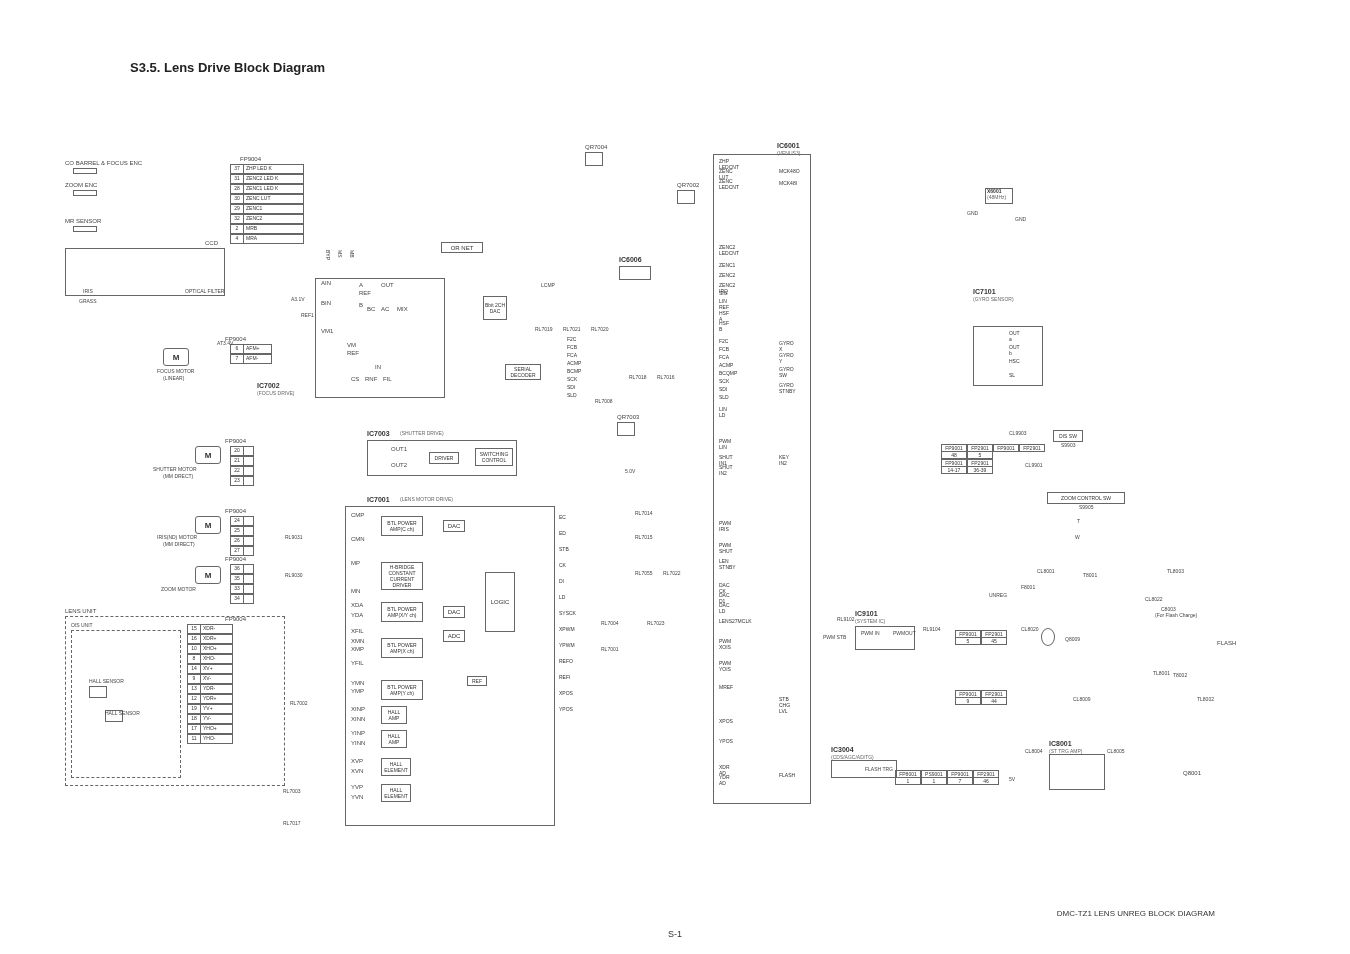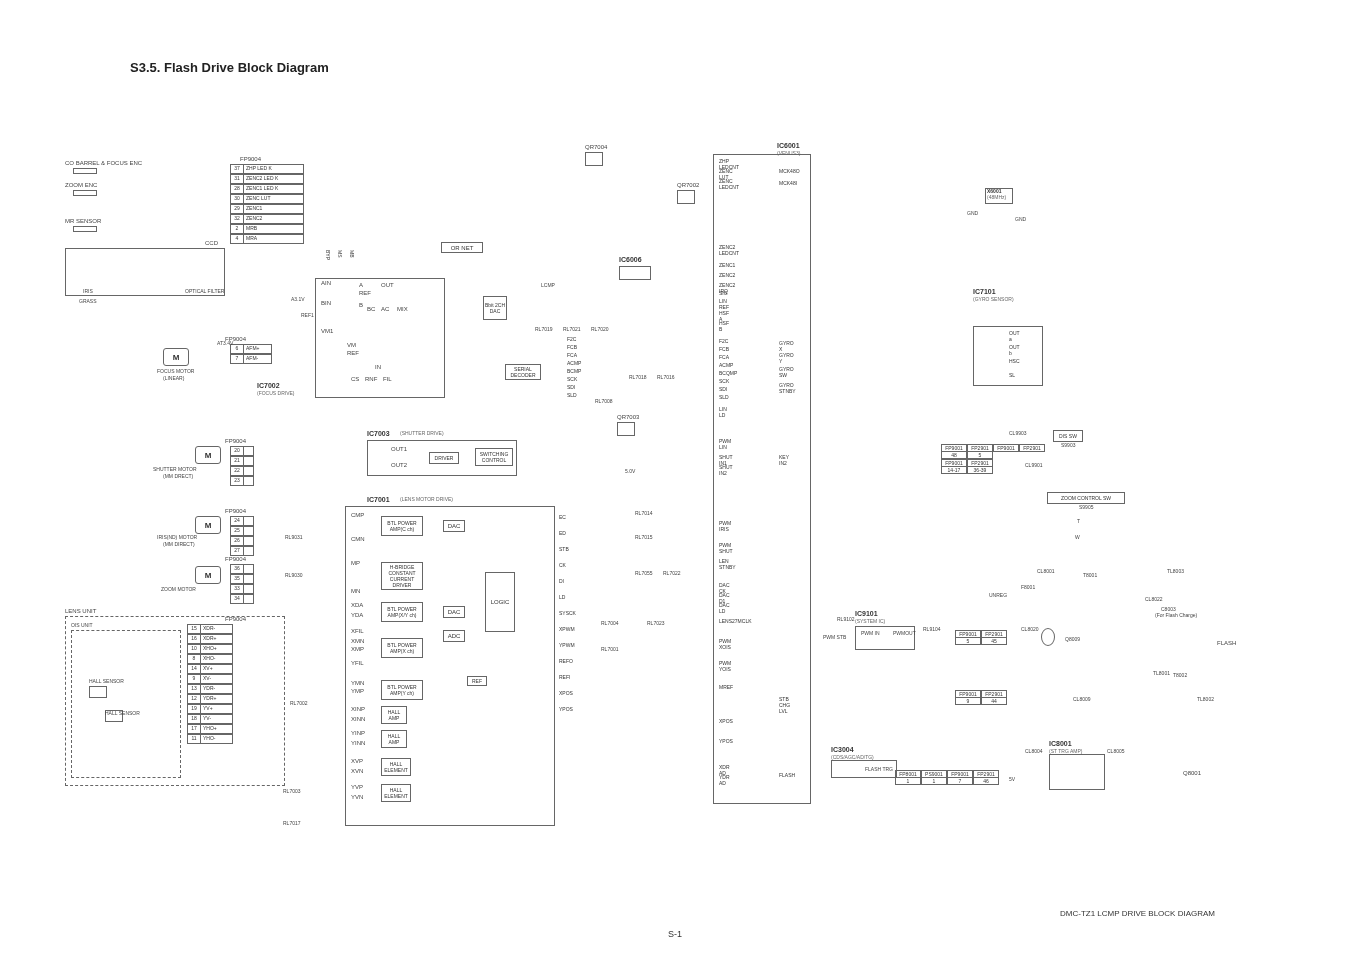--- a/index.html
+++ b/index.html
@@ -13,22 +13,22 @@
 .motor{position:absolute;width:26px;height:18px;border:1px solid #666;border-radius:3px;display:flex;align-items:center;justify-content:center;font-size:8px}
 .motor::before{content:'M';font-weight:bold}
 .ic-lbl{position:absolute;font-size:7px;color:#333;font-weight:bold}
 .ic-sub{position:absolute;font-size:5px;color:#666}
 .rect{position:absolute;border:1px solid #666}
 .dashed{border-style:dashed}
 </style>
 </head>
 <body>
 
-<div class="title">S3.5. Flash Drive Block Diagram</div>
-<div class="footer-r">DMC-TZ1  LCMP DRIVE BLOCK DIAGRAM</div>
+<div class="title">S3.5. Lens Drive Block Diagram</div>
+<div class="footer-r">DMC-TZ1  LENS UNREG BLOCK DIAGRAM</div>
 <div class="footer-c">S-1</div>
 
 <div class="diagram">
 
 <div class="lbl" style="top:20px;left:0">CO BARREL &amp; FOCUS ENC</div>
 <div class="rect" style="top:28px;left:8px;width:24px;height:6px"></div>
 <div class="lbl" style="top:42px;left:0">ZOOM ENC</div>
 <div class="rect" style="top:50px;left:8px;width:24px;height:6px"></div>
 <div class="lbl" style="top:78px;left:0">MR SENSOR</div>
 <div class="rect" style="top:86px;left:8px;width:24px;height:6px"></div>

